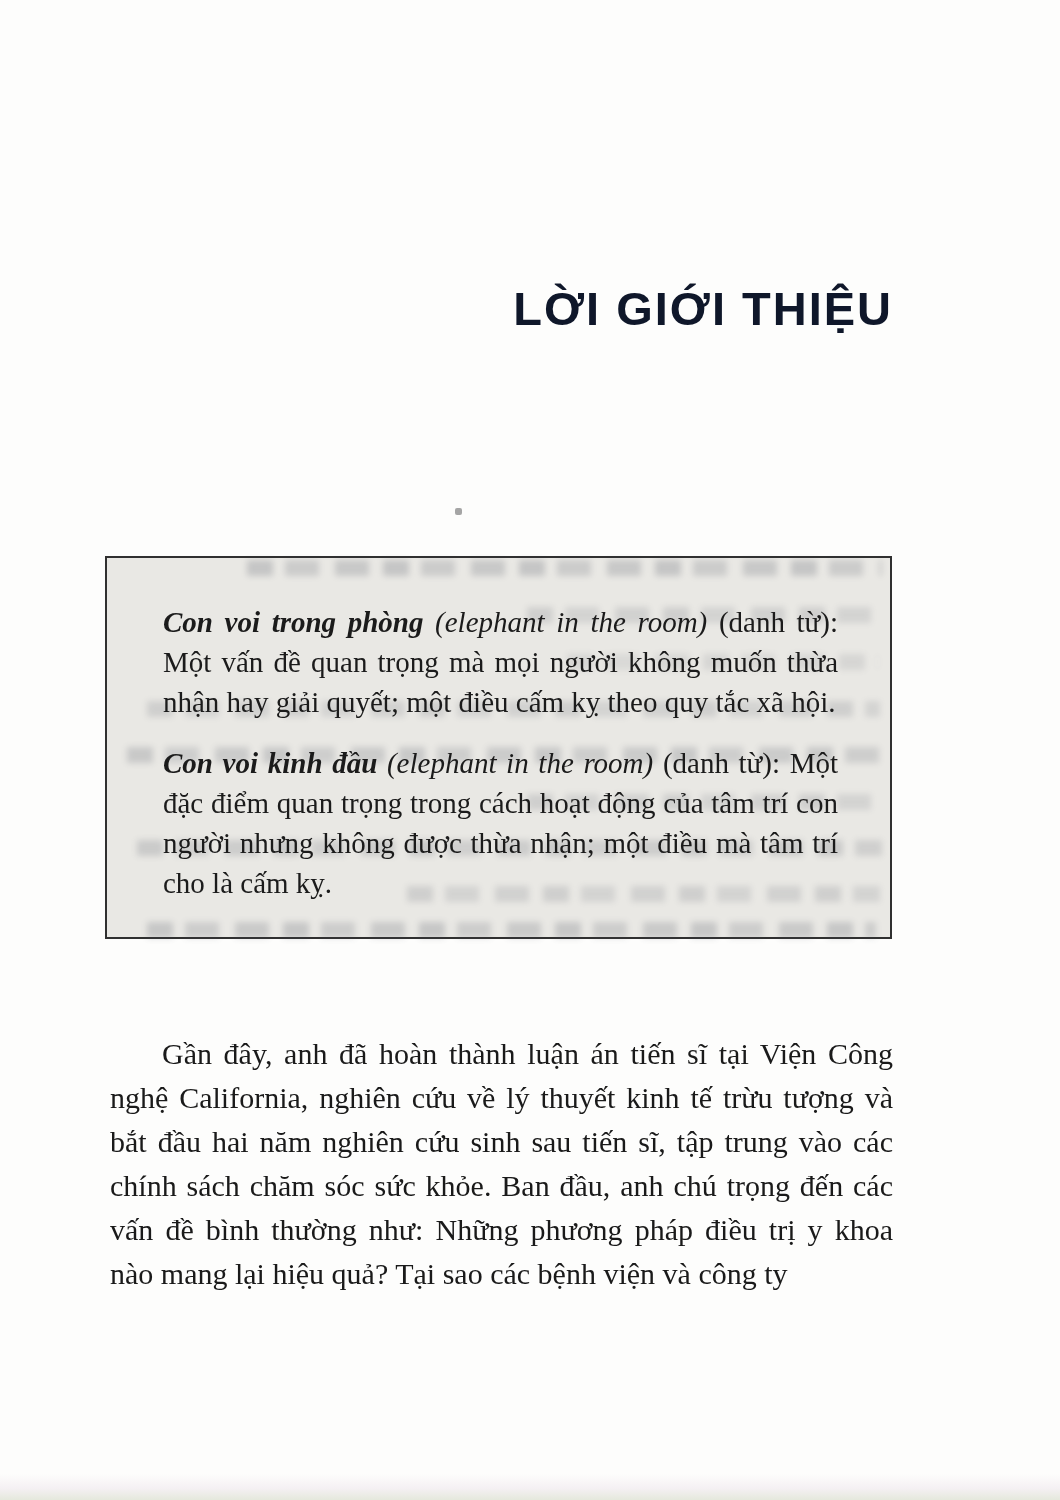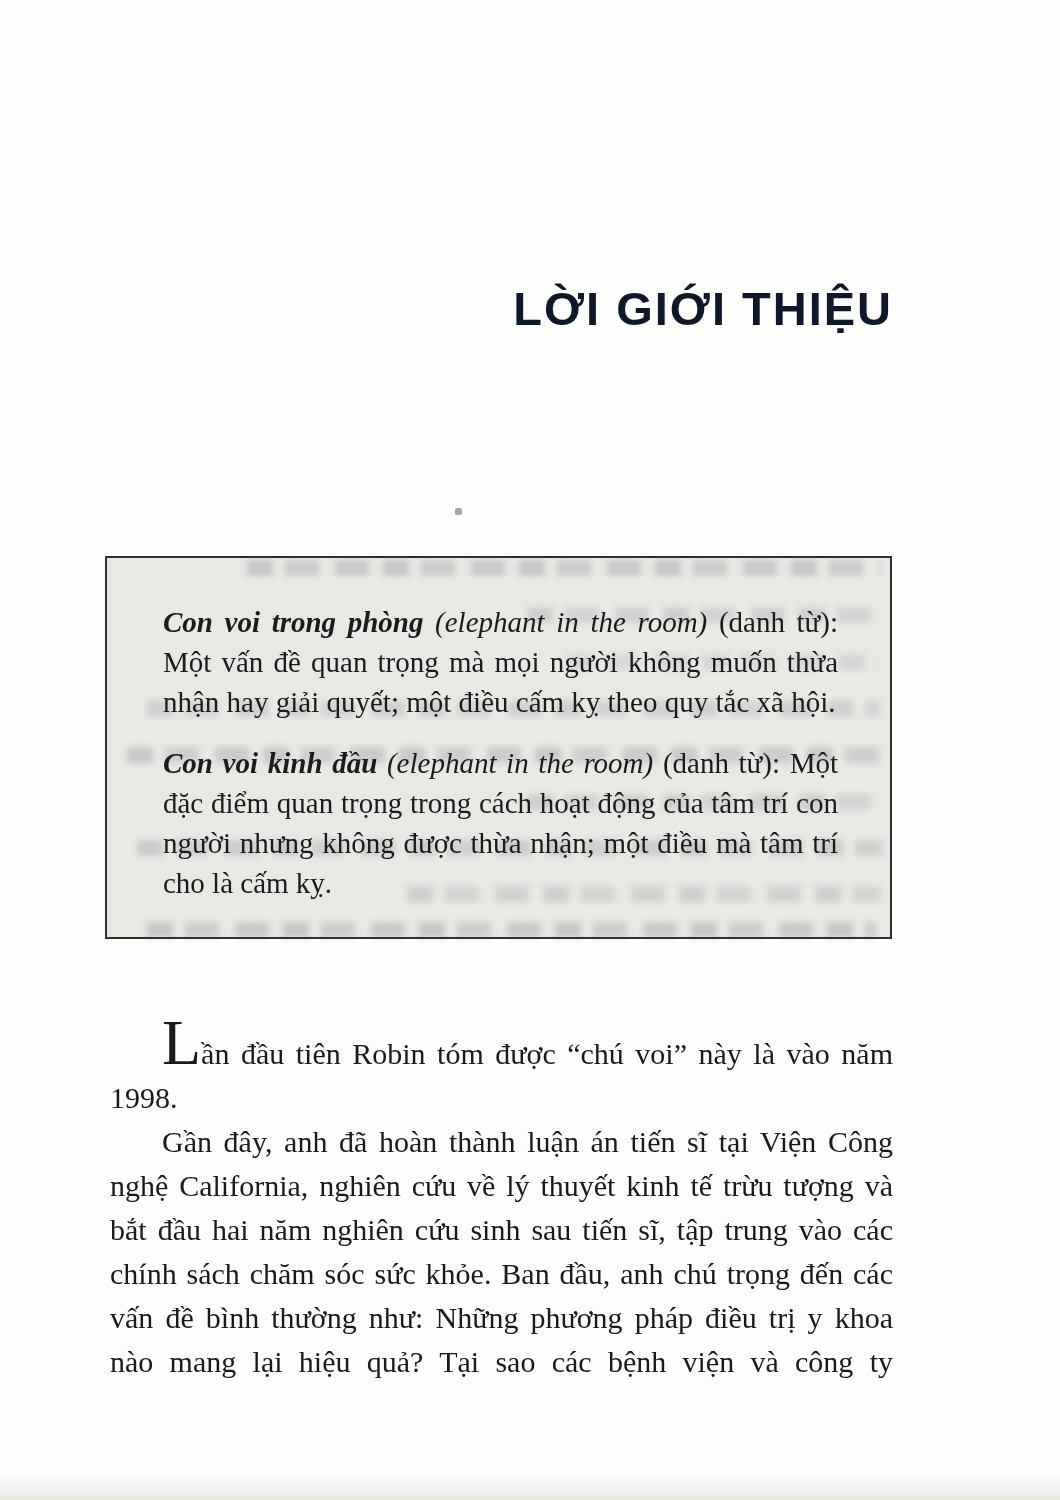--- a/index.html
+++ b/index.html
@@ -137,22 +137,19 @@
     <p class="def-entry">
       <span class="term-vi">Con voi kinh đầu</span>
       <span class="term-en">(elephant in the room)</span>
       <span class="term-pos">(danh từ):</span>
       <span class="def-text">Một đặc điểm quan trọng trong cách hoạt động của tâm trí con người nhưng không được thừa nhận; một điều mà tâm trí cho là cấm kỵ.</span>
     </p>
   </div>
 
   <div class="body-copy">
     <p>
-      <span class="initial-cap">L</span><span>ần đầu tiên Robin tóm được “chú voi” này là vào năm 1998.</span>
-    </p>
-    <p>
       <span>Gần đây, anh đã hoàn thành luận án tiến sĩ tại Viện Công nghệ California, nghiên cứu về lý thuyết kinh tế trừu tượng và bắt đầu hai năm nghiên cứu sinh sau tiến sĩ, tập trung vào các chính sách chăm sóc sức khỏe. Ban đầu, anh chú trọng đến các vấn đề bình thường như: Những phương pháp điều trị y khoa nào mang lại hiệu quả? Tại sao các bệnh viện và công ty</span>
     </p>
   </div>
 
   <div class="bottom-band"></div>
 
 </div>
 
 </body></html>

